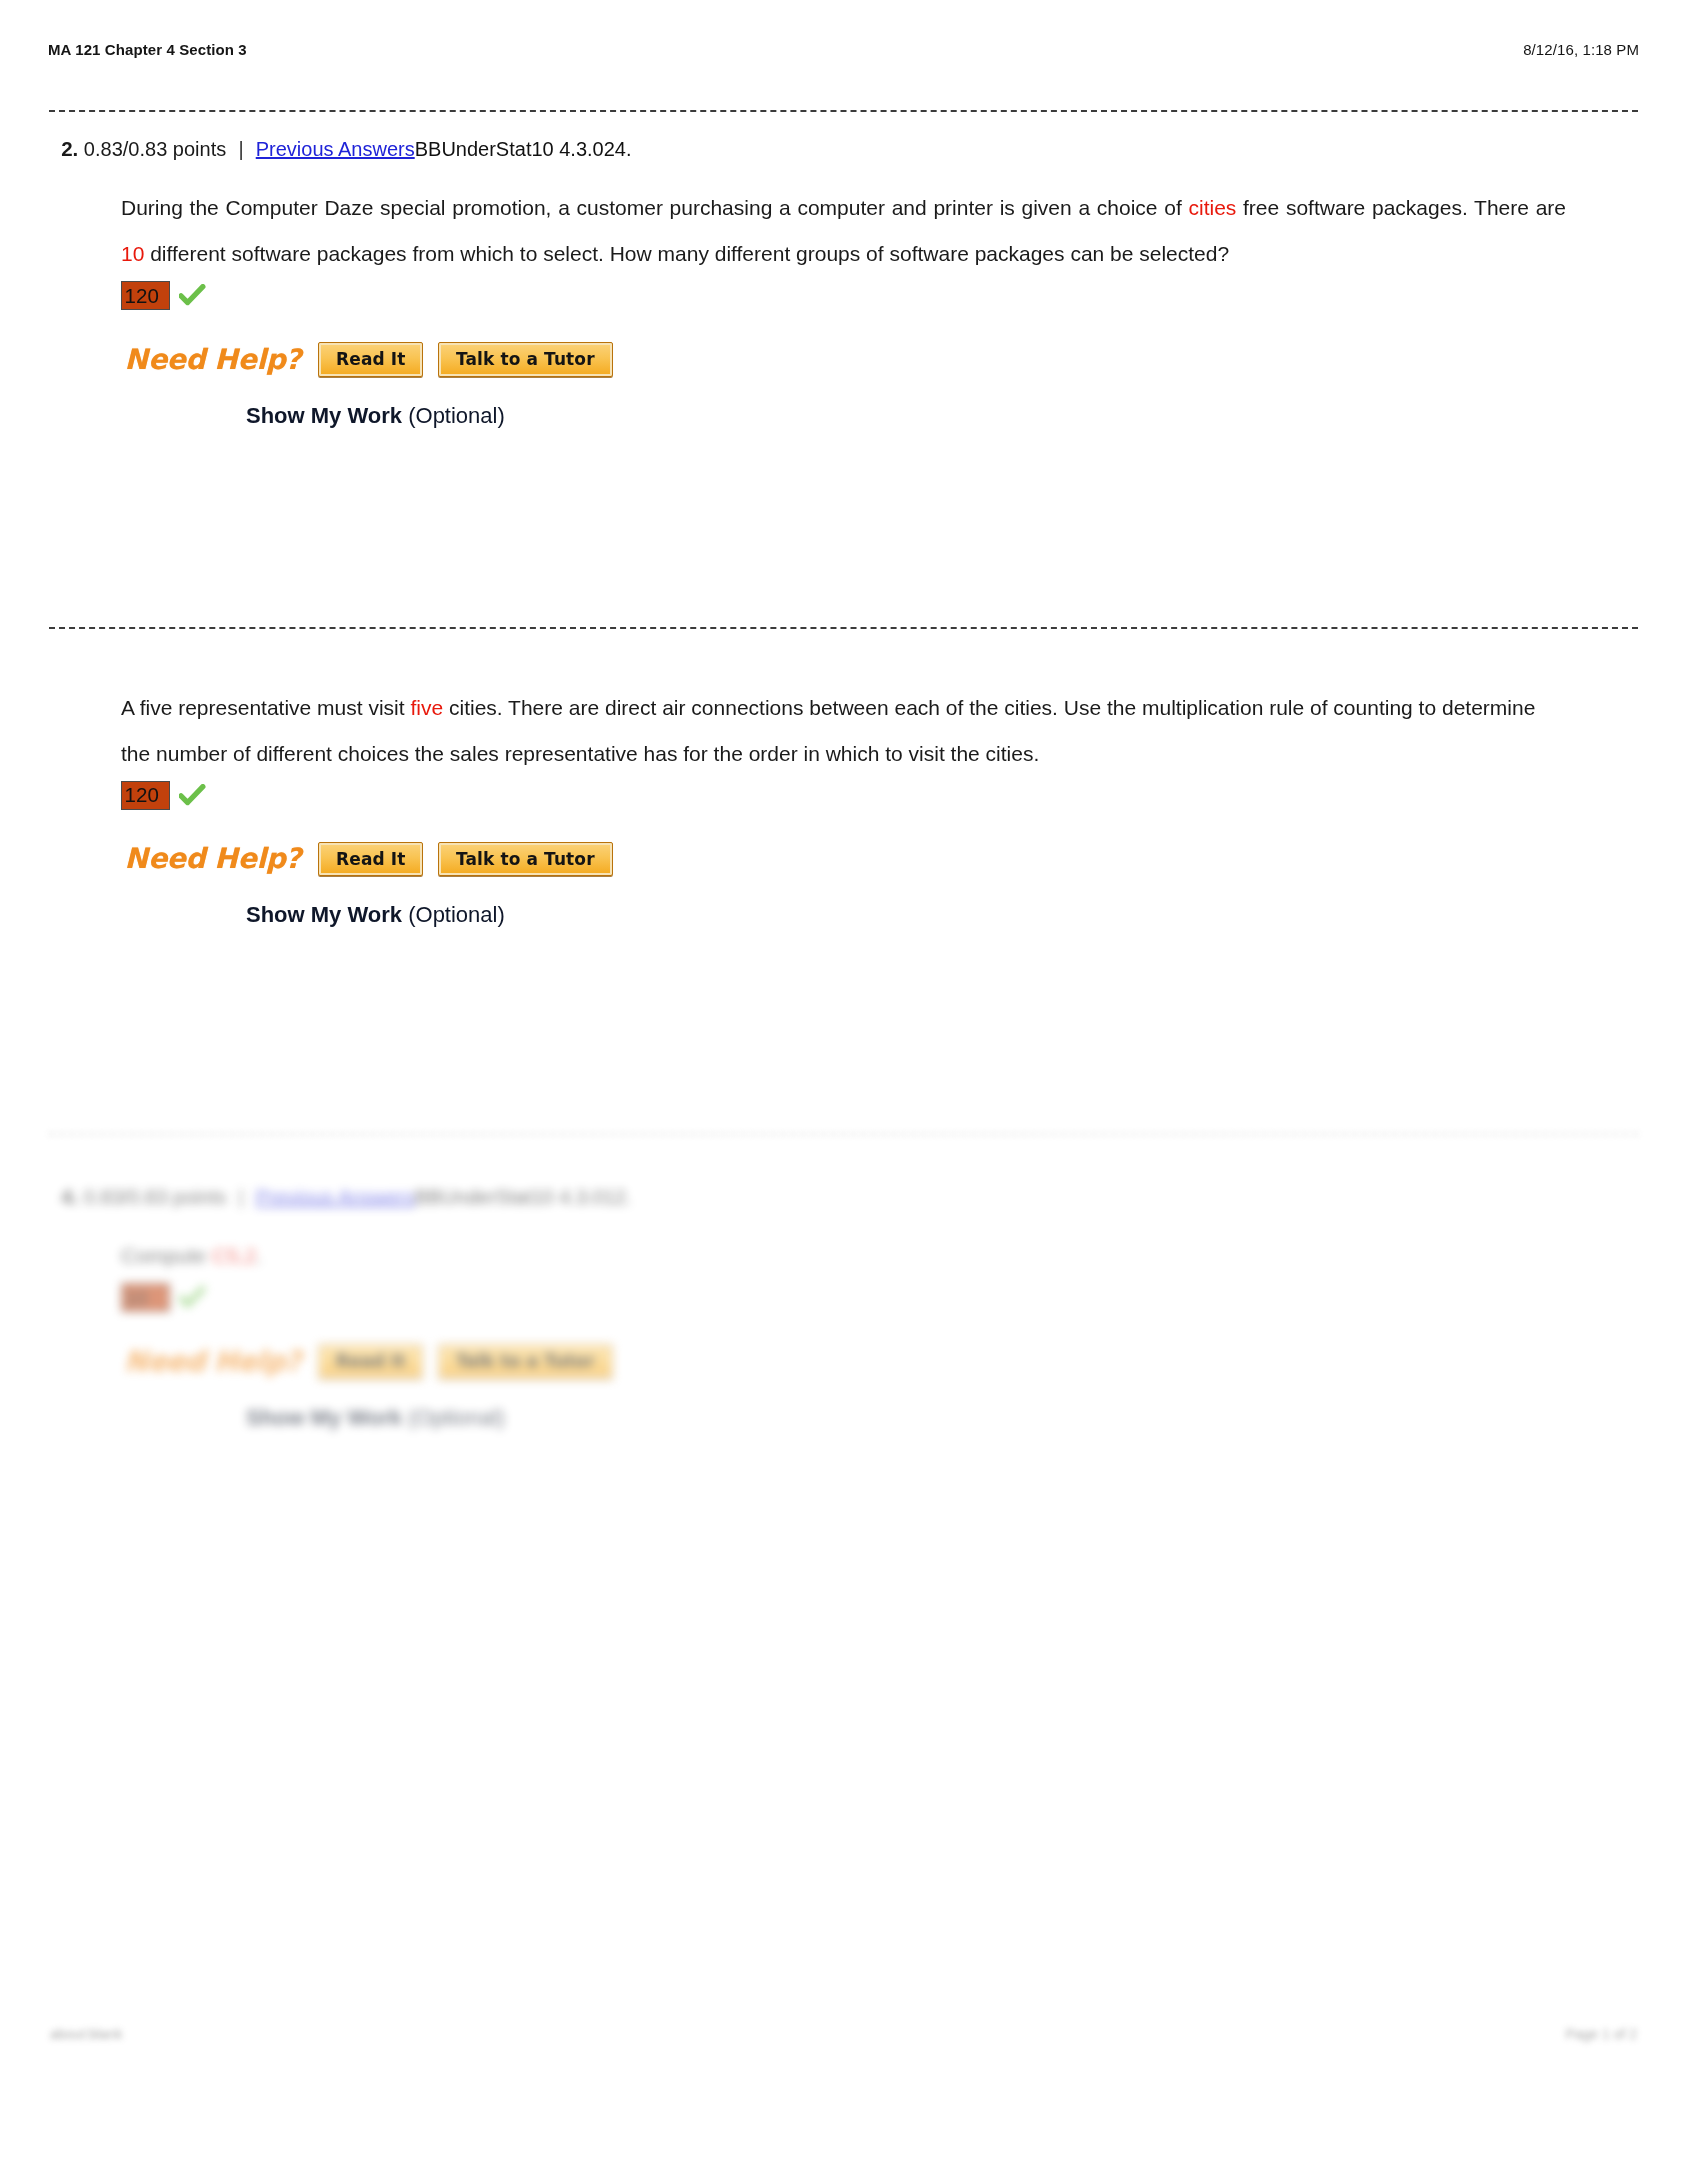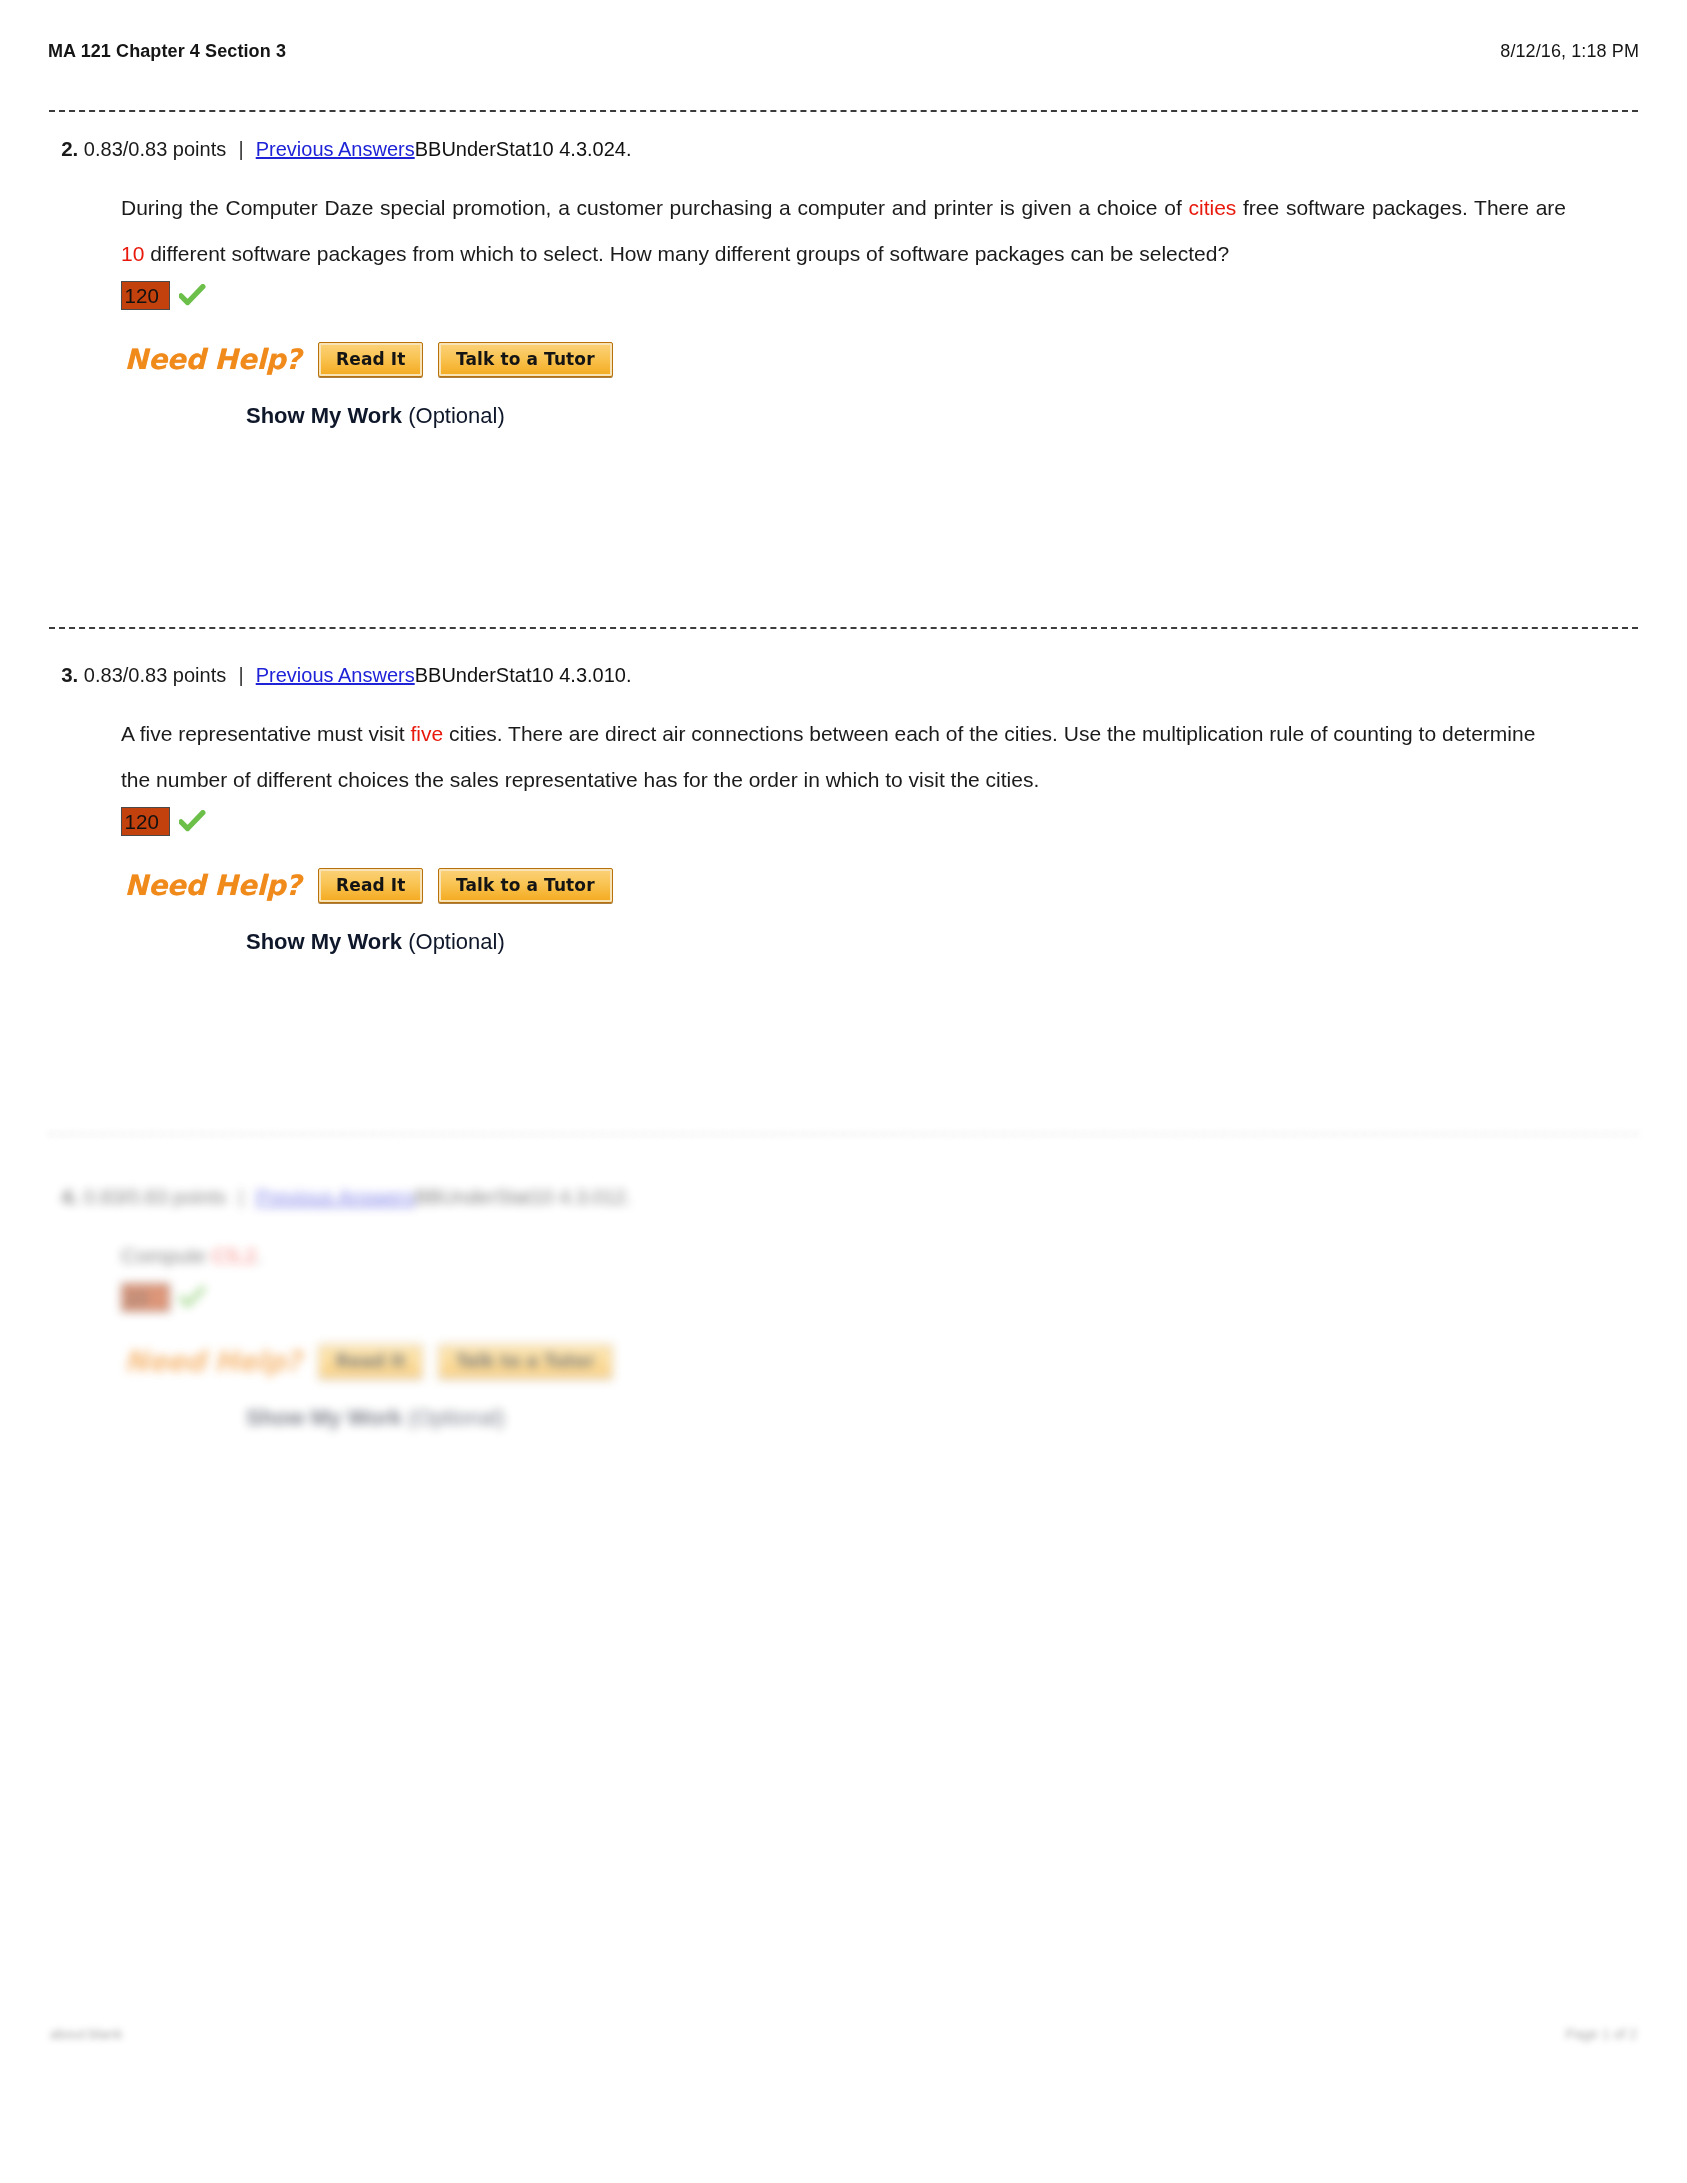--- a/index.html
+++ b/index.html
@@ -28,21 +28,21 @@
   
   .print-header {
     position: absolute;
     left: 48px;
     right: 48px;
     top: 41px;
     height: 22.5px;
     display: flex;
     justify-content: space-between;
     align-items: baseline;
-    font-size: 18px;
+    font-size: 15px;
     font-weight: 600;
     color: #151515;
     letter-spacing: 0.1px;
   }
   .print-header .right { font-weight: 500; }
 
   
   .dash-sep {
     position: absolute;
     left: 49px;
@@ -226,27 +226,20 @@
     <div class="smw-row">
       <span class="smw-bold">Show My Work</span>
       <span class="smw-opt">(Optional)</span>
     </div>
   </div>
 
   <div class="dash-sep" id="sep-mid"></div>
 
   <div class="qblock" id="q3">
 
-    <div class="q-head">
-      <span class="q-num">3.</span>
-      <span class="q-points">0.83/0.83</span>
-      <span class="q-points">points</span>
-      <span class="q-pipe">|</span>
-      <span class="prev-link">Previous Answers</span><span class="q-code">BBUnderStat10 4.3.010.</span>
-    </div>
 
     <div class="q-body nojust">
       <span>A five representative must visit </span><span class="hl">five</span><span> cities. There are direct air connections between each of the cities. Use the multiplication rule of counting to determine the number of different choices the sales representative has for the order in which to visit the cities.</span>
     </div>
 
     <div class="ans-row">
       <input class="ans-box" type="text" value="120" style="">
       <span class="check">
         <svg width="26.5" height="22.5" viewBox="0 0 40 34" aria-hidden="true">
           <path d="M3 18 L13 28 L36 4" fill="none" stroke="#6cc04a" stroke-width="8" stroke-linecap="round" stroke-linejoin="round"></path>

